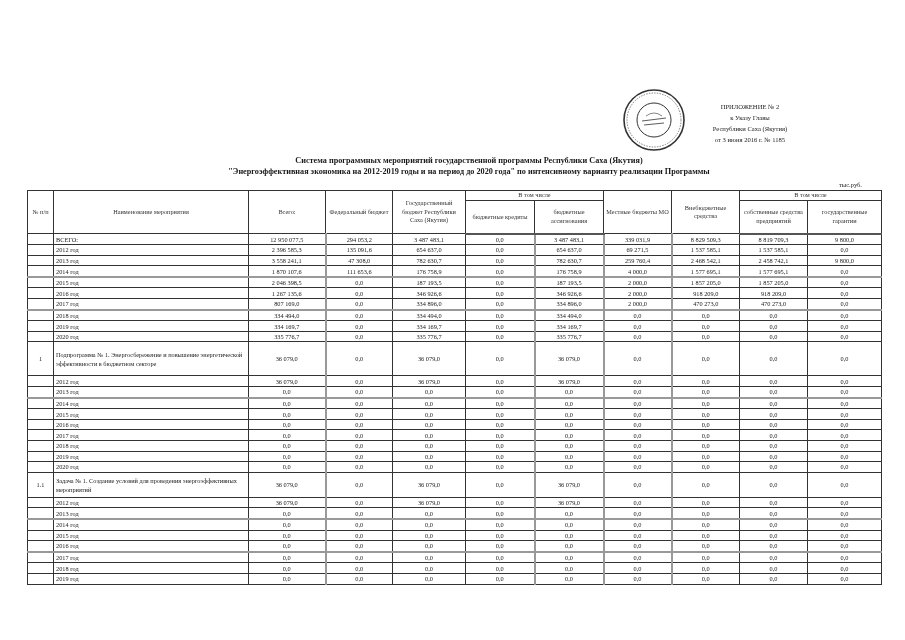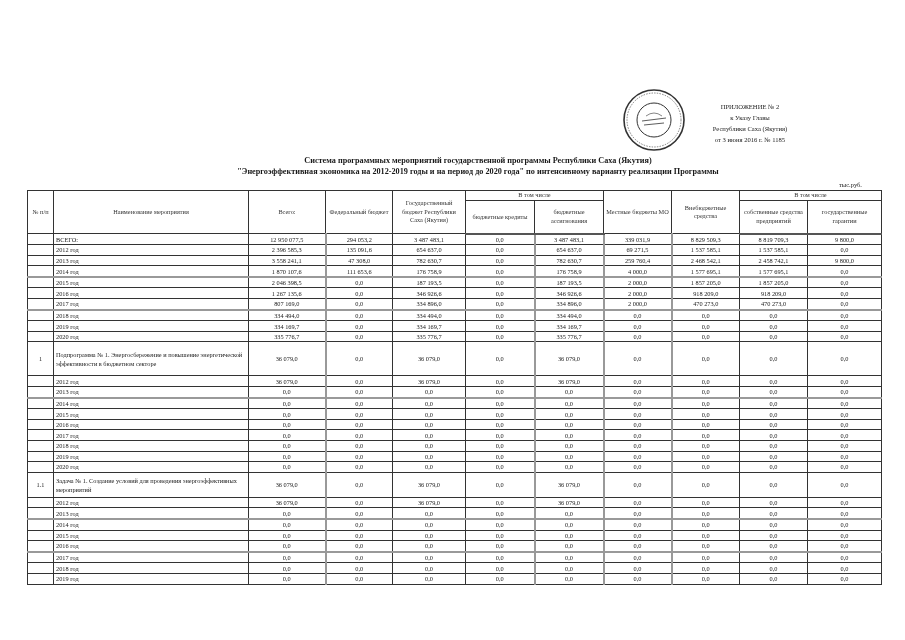--- a/index.html
+++ b/index.html
@@ -1,21 +1,21 @@
 <!DOCTYPE html>
 <html><head>
 <meta charset="utf-8">
 <style>
   html, body { margin: 0; padding: 0; background: #ffffff; }
   body { width: 905px; height: 640px; position: relative; overflow: hidden;
          font-family: "Liberation Serif", serif; color: #1a1a1a; }
   .stamp { position: absolute; left: 622px; top: 88px; width: 64px; height: 64px; }
   .appendix { position: absolute; left: 690px; top: 101px; width: 120px;
               font-size: 6.6px; line-height: 11px; text-align: center; color: #222; }
-  .title { position: absolute; left: 158px; top: 156px; width: 640px; text-align: center;
+  .title { position: absolute; left: 149px; top: 156px; width: 640px; text-align: center;
            font-weight: bold; font-size: 8.2px; line-height: 10.5px; }
   .units { position: absolute; left: 780px; top: 181px; width: 82px; text-align: right; font-size: 6.5px; }
   table.grid { position: absolute; left: 27px; top: 190px; width: 854px;
                border-collapse: collapse; table-layout: fixed; font-size: 6.3px; }
   table.grid td { border: 1px solid #333; padding: 0 2px; height: 9.6px; line-height: 9px;
                   text-align: center; overflow: hidden; white-space: nowrap; }
   table.grid thead td { white-space: normal; line-height: 8.5px; height: auto; color: #333; }
   table.grid td.name { text-align: left; }
   table.grid tr.tall td { height: 33px; }
   table.grid tr.tall td.name { white-space: normal; line-height: 9px; }

